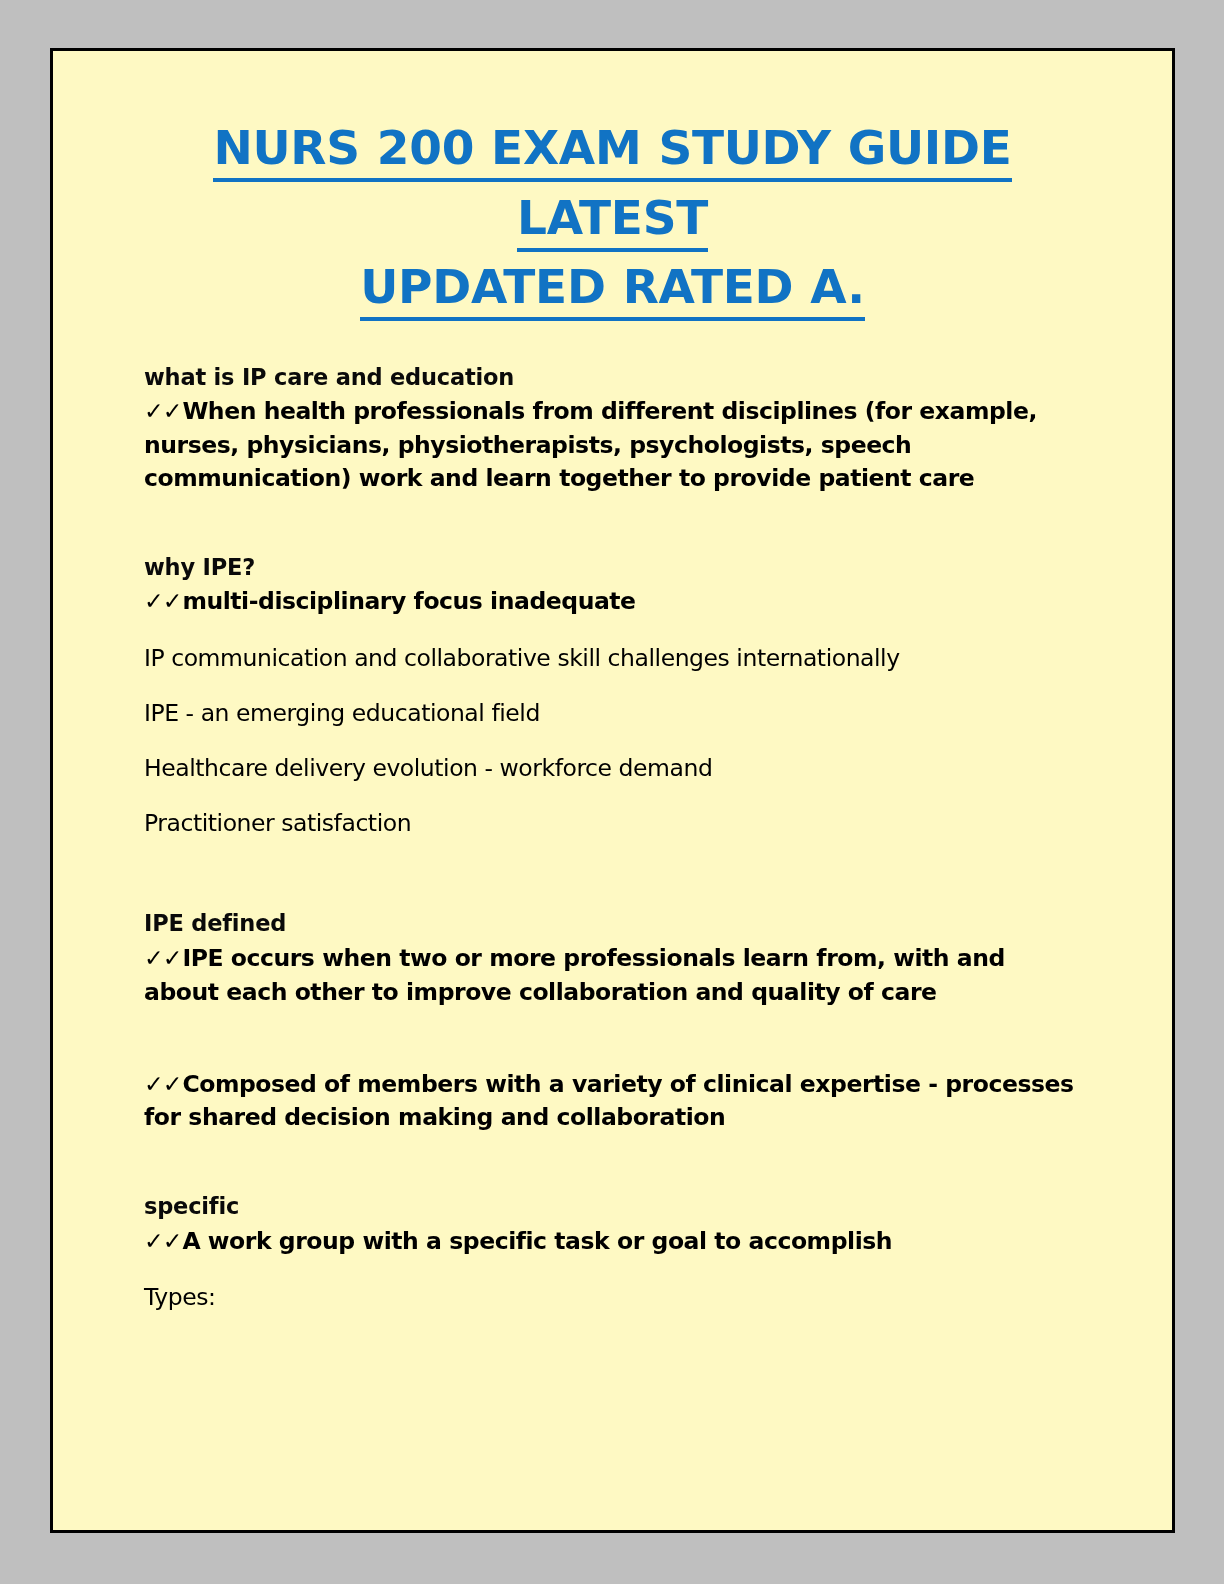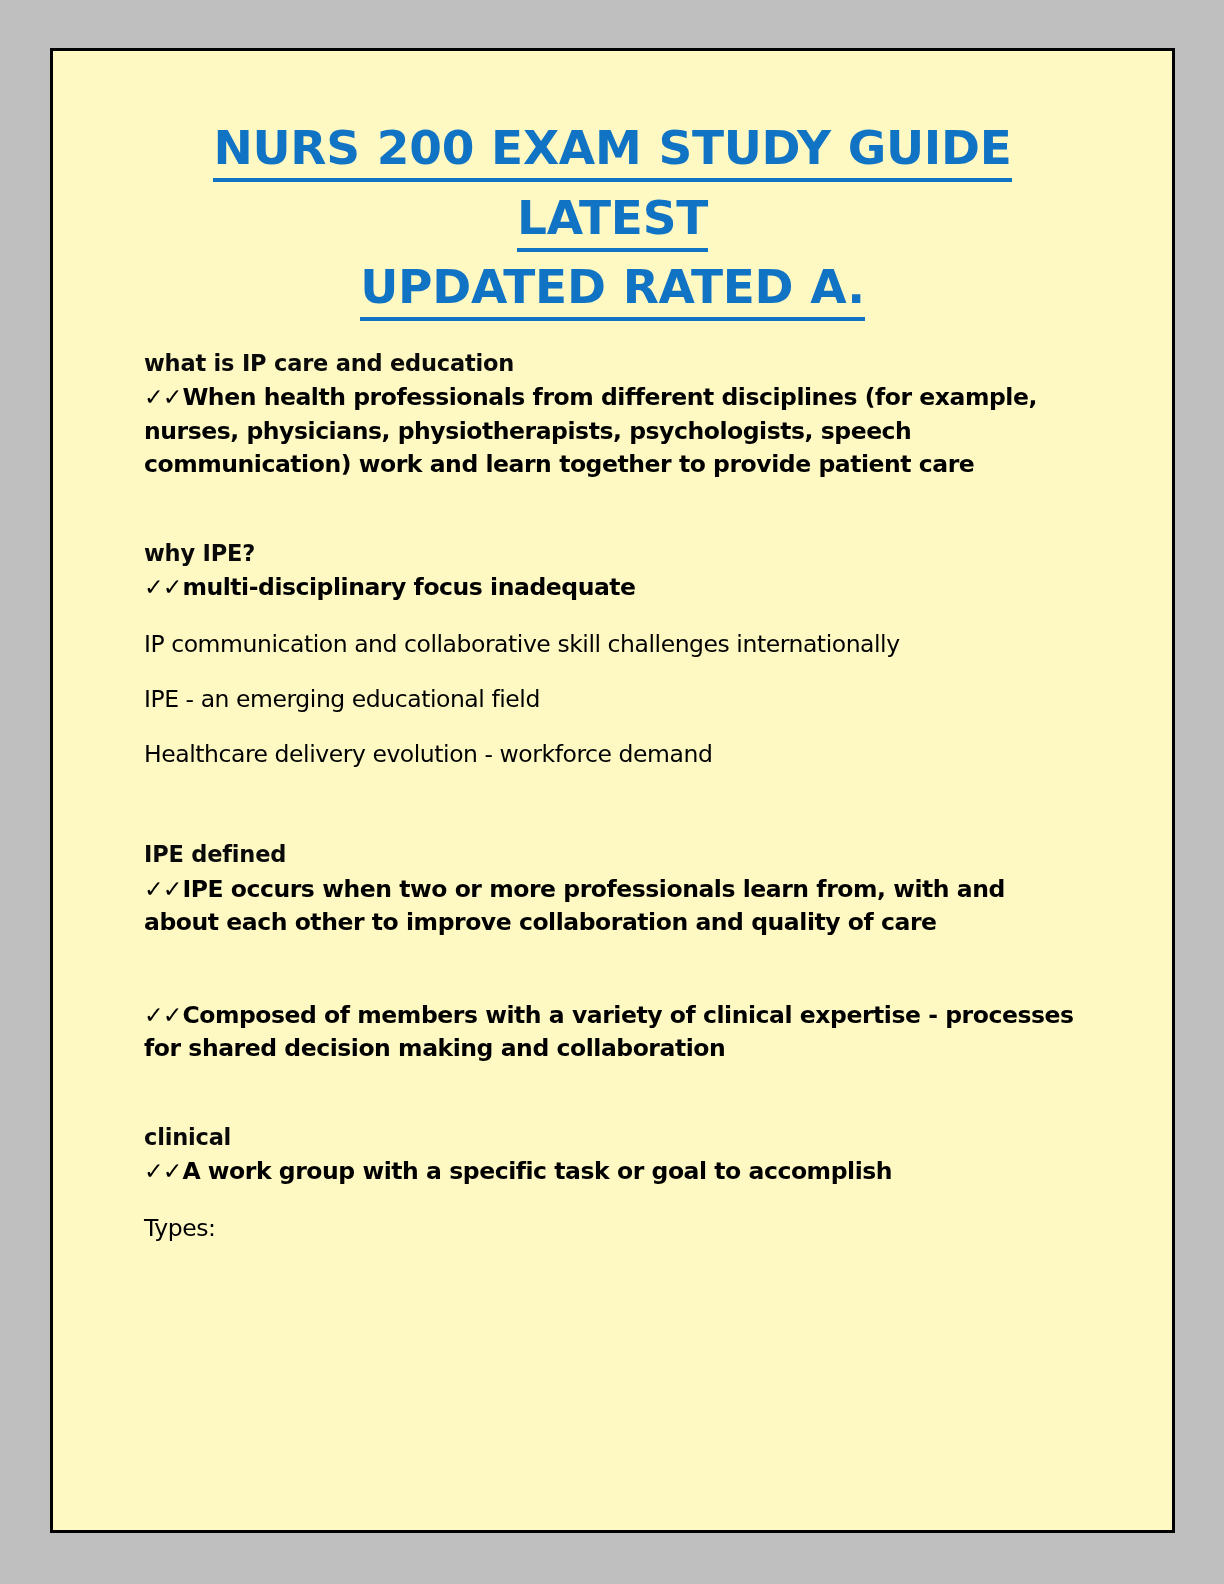--- a/index.html
+++ b/index.html
@@ -42,21 +42,21 @@
   .doc-title .tl {
     display: inline;
     border-bottom: 4px solid #1173c4;
     padding-bottom: 3px;
     box-decoration-break: clone;
     -webkit-box-decoration-break: clone;
   }
 
   
   .body-area {
-    padding: 26px 60px 0 91px;
+    padding: 40px 60px 0 91px;
   }
 
   .blk {
     margin: 0;
   }
 
   
   .term {
     font-family: "DejaVu Sans", sans-serif;
     font-weight: bold;
@@ -119,38 +119,39 @@
 
     <div class="gap-lg"></div>
 
     <div class="blk">
       <p class="term">why IPE?</p>
       <p class="answer"><span class="chk">✓✓</span><span>multi-disciplinary focus inadequate</span></p>
       <div class="gap-sm"></div>
       <p class="line">IP communication and collaborative skill challenges internationally</p>
       <p class="line">IPE - an emerging educational field</p>
       <p class="line">Healthcare delivery evolution - workforce demand</p>
+      <p class="line">Practitioner satisfaction</p>
     </div>
 
     <div class="gap-md"></div>
 
     <div class="blk">
       <p class="term">IPE defined</p>
       <p class="answer"><span class="chk">✓✓</span><span>IPE occurs when two or more professionals learn from, with and about each other to improve collaboration and quality of care</span></p>
     </div>
 
     <div class="gap-lg"></div>
 
     <div class="blk">
       <p class="answer"><span class="chk">✓✓</span><span>Composed of members with a variety of clinical expertise - processes for shared decision making and collaboration</span></p>
     </div>
 
     <div class="gap-lg"></div>
 
     <div class="blk">
-      <p class="term">clinical</p>
+      <p class="term">specific</p>
       <p class="answer"><span class="chk">✓✓</span><span>A work group with a specific task or goal to accomplish</span></p>
       <div class="gap-sm"></div>
       <p class="line">Types:</p>
     </div>
 
   </div>
 </div>
 
 </body></html>

